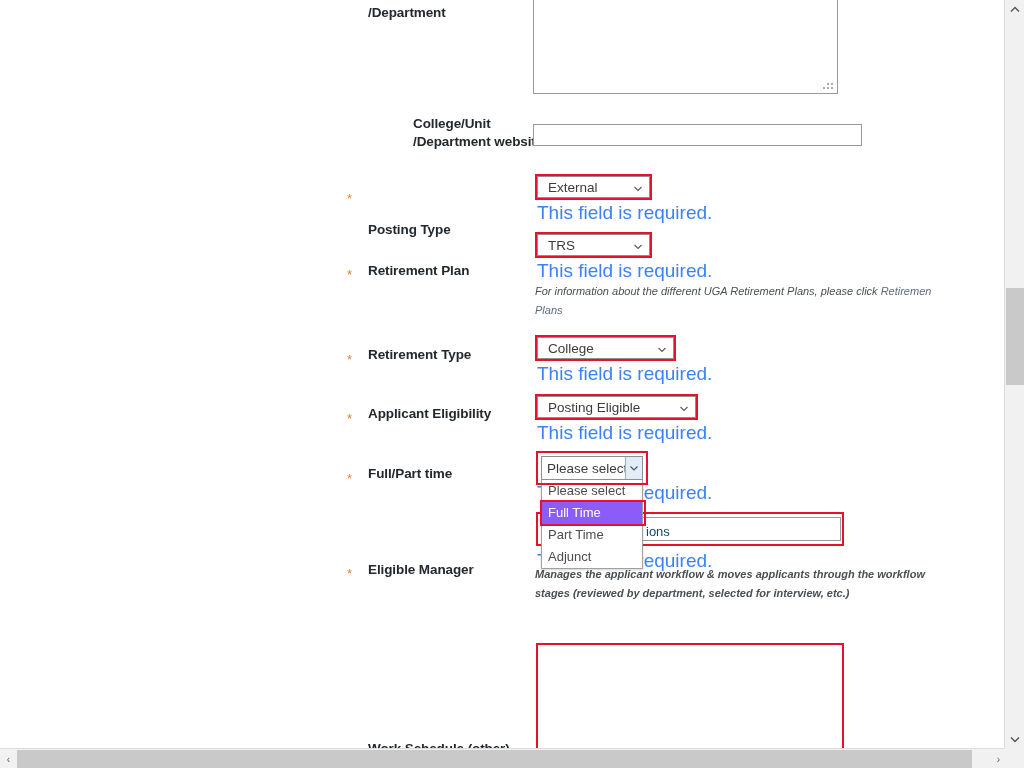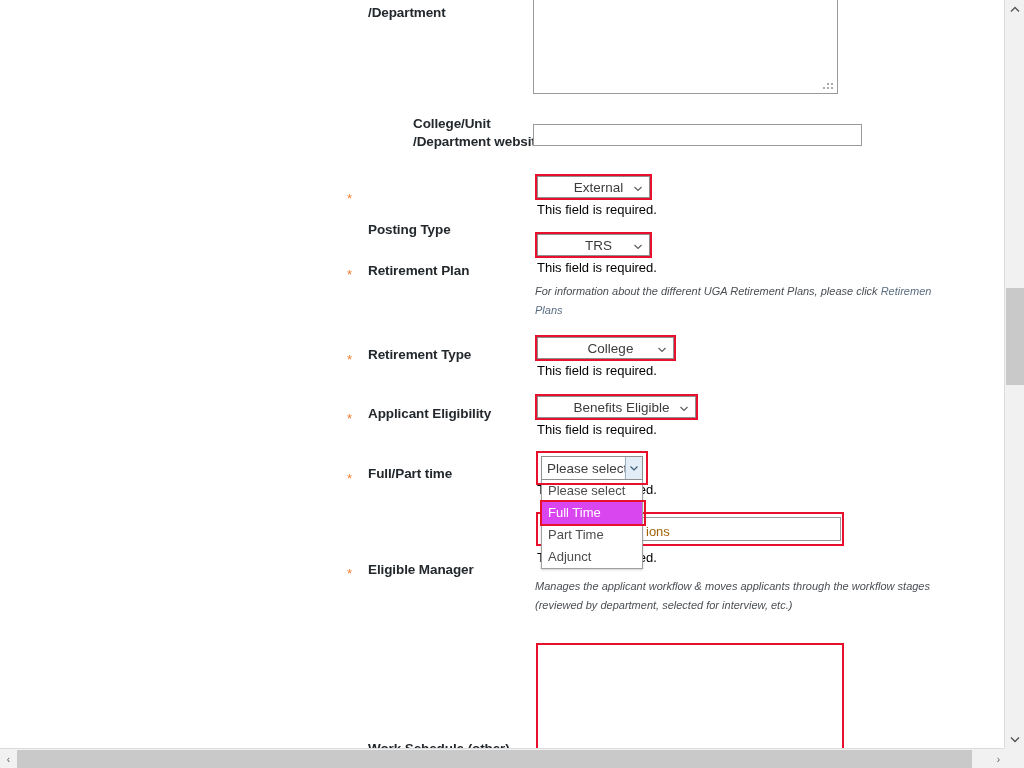--- a/index.html
+++ b/index.html
@@ -71,58 +71,57 @@
     background: #fff;
     border: 1px solid #9a9a9a;
     font-size: 13px;
     padding: 0 4px;
     color: #333;
     font-family: "Liberation Sans", sans-serif;
   }
 
   .placeholder-text {
     position: absolute;
-    color: #a16207;
+    color: #0c4a6e;
     font-size: 13px;
     line-height: 1;
     font-family: "Liberation Sans", sans-serif;
     white-space: nowrap;
   }
 
   
   .sel {
     position: absolute;
     height: 22px;
     background: #ffffff;
     border: 1px solid #8f8f8f;
     display: flex;
     align-items: center;
     padding-left: 10px;
     font-size: 13.5px;
     color: #3c3c3c;
     font-family: "Liberation Sans", sans-serif;
-    justify-content: center;
   }
   .sel .caret {
     position: absolute;
     right: 6px;
     top: 50%;
     transform: translateY(-55%);
     width: 10px; height: 10px;
   }
   .sel-err {
     position: absolute;
     border: 2px solid #e8112d;
     pointer-events: none;
   }
 
   .err-msg {
     position: absolute;
-    color: #000000;
-    font-size: 13px;
+    color: #3b82f6;
+    font-size: 19px;
     line-height: 1;
     font-family: "Liberation Sans", sans-serif;
     white-space: nowrap;
   }
 
   .hint {
     position: absolute;
     color: #4a4f54;
     font-size: 11px;
     line-height: 19px;
@@ -150,21 +149,21 @@
   .dd-opt {
     height: 22px;
     line-height: 22px;
     padding-left: 6px;
     font-size: 13px;
     color: #4d4d4d;
     white-space: nowrap;
     font-family: "Liberation Sans", sans-serif;
   }
   .dd-opt.sel-hl {
-    background: #d946ef;
+    background: #8b5cf6;
     color: #ffffff;
   }
   
   #dd-redring {
     position: absolute;
     left: -2px;
     width: 106px;
     height: 26px;
     border: 2px solid #e8112d;
     box-sizing: border-box;
@@ -346,21 +345,21 @@
       <div class="sel-err" style="left:535px; top:-2px; width:141px; height:26px;"></div>
 
       <div class="err-msg" style="left:537px; top:27px;">This field is required.</div>
     </div>
 
     <div class="row" style="top:396px;">
       <div class="req-star" style="left:347px; top:16px;">*</div>
       <div class="flabel" style="top:9px;">Applicant Eligibility</div>
 
       <div class="sel" style="left:537px; top:0px; width:159px;">
-        <span>Benefits Eligible</span>
+        <span>Posting Eligible</span>
         <span class="caret">
           <svg viewBox="0 0 10 10" width="10" height="10">
               <path d="M1.5 3.5 L5 7 L8.5 3.5" fill="none" stroke="#5a5a5a" stroke-width="1.1"></path>
             </svg>
         </span>
       </div>
       <div class="sel-err" style="left:535px; top:-2px; width:163px; height:26px;"></div>
 
       <div class="err-msg" style="left:537px; top:27px;">This field is required.</div>
     </div>
@@ -375,21 +374,21 @@
     <div class="row" style="top:517px;">
       <div class="req-star" style="left:347px; top:50px;">*</div>
       <div class="flabel" style="top:44px;">Eligible Manager</div>
 
       <input class="textinput" style="left: 541px; top: 0px; width: 300px; height: 24px;" type="text">
       <div class="placeholder-text" style="left:646px; top:8px;">ions</div>
       <div class="sel-err" style="left:536px; top:-5px; width:308px; height:34px;"></div>
 
       <div class="err-msg" style="left:537px; top:34px;">This field is required.</div>
 
-      <div class="hint" style="left:535px; top:60px; width:400px;">Manages the applicant workflow &amp; moves applicants through the workflow stages (reviewed by department, selected for interview, etc.)</div>
+      <div class="hint" style="left:535px; top:48px; width:400px;font-weight:bold;">Manages the applicant workflow &amp; moves applicants through the workflow stages (reviewed by department, selected for interview, etc.)</div>
     </div>
 
     <div class="row" style="top:740px;">
       <div class="flabel" style="top:0px; overflow:hidden; height:8px;">Work Schedule (other)</div>
     </div>
     <div id="work-box"></div>
 
     <div id="fpt-combo">
       <span>Please select</span>
       <span class="btn">

